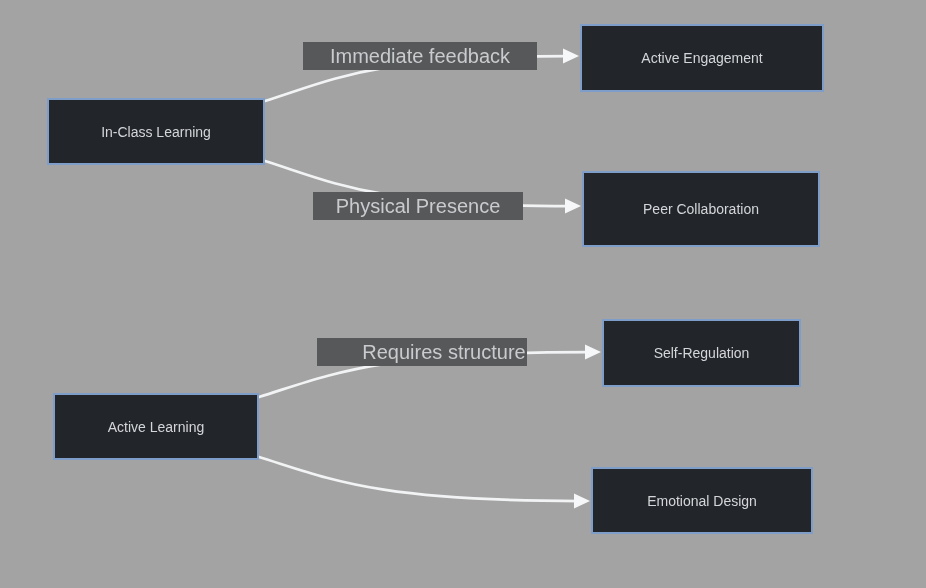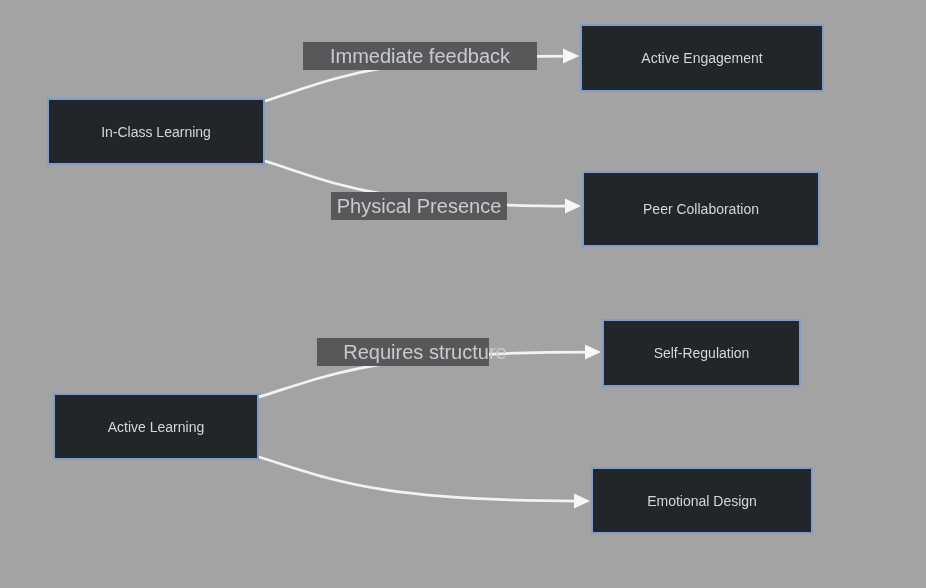--- a/index.html
+++ b/index.html
@@ -72,22 +72,22 @@
     <polygon class="arrowhead" points="565,198.5 581,206 565,213.5"></polygon>
 
     <path class="edge-line" d="M 259 397 C 330 375, 375 352, 591 352"></path>
     <polygon class="arrowhead" points="585,344.5 601,352 585,359.5"></polygon>
 
     <path class="edge-line" d="M 259 457 C 330 479, 375 501, 580 501"></path>
     <polygon class="arrowhead" points="574,493.5 590,501 574,508.5"></polygon>
   </svg>
 
   <div class="edge-label" style="left:303px; top:56px; width:234px;">Immediate feedback</div>
-  <div class="edge-label" style="left:331px; top:206px; width:176px;">Physical Presence</div>
-  <div class="edge-label" style="left:317px; top:352px; width:172px;padding-left:44px;">Requires structure</div>
+  <div class="edge-label" style="left:313px; top:206px; width:210px;">Physical Presence</div>
+  <div class="edge-label" style="left:317px; top:352px; width:210px;padding-left:44px;">Requires structure</div>
 
   <div class="node" style="left:47px; top:98px; width:218px; height:67px;">In-Class Learning</div>
   <div class="node" style="left:580px; top:24px; width:244px; height:68px;">Active Engagement</div>
   <div class="node" style="left:582px; top:171px; width:238px; height:76px;">Peer Collaboration</div>
   <div class="node" style="left:53px; top:393px; width:206px; height:67px;">Active Learning</div>
   <div class="node" style="left:602px; top:319px; width:199px; height:68px;">Self-Regulation</div>
   <div class="node" style="left:591px; top:467px; width:222px; height:67px;">Emotional Design</div>
 
 </div>
 

